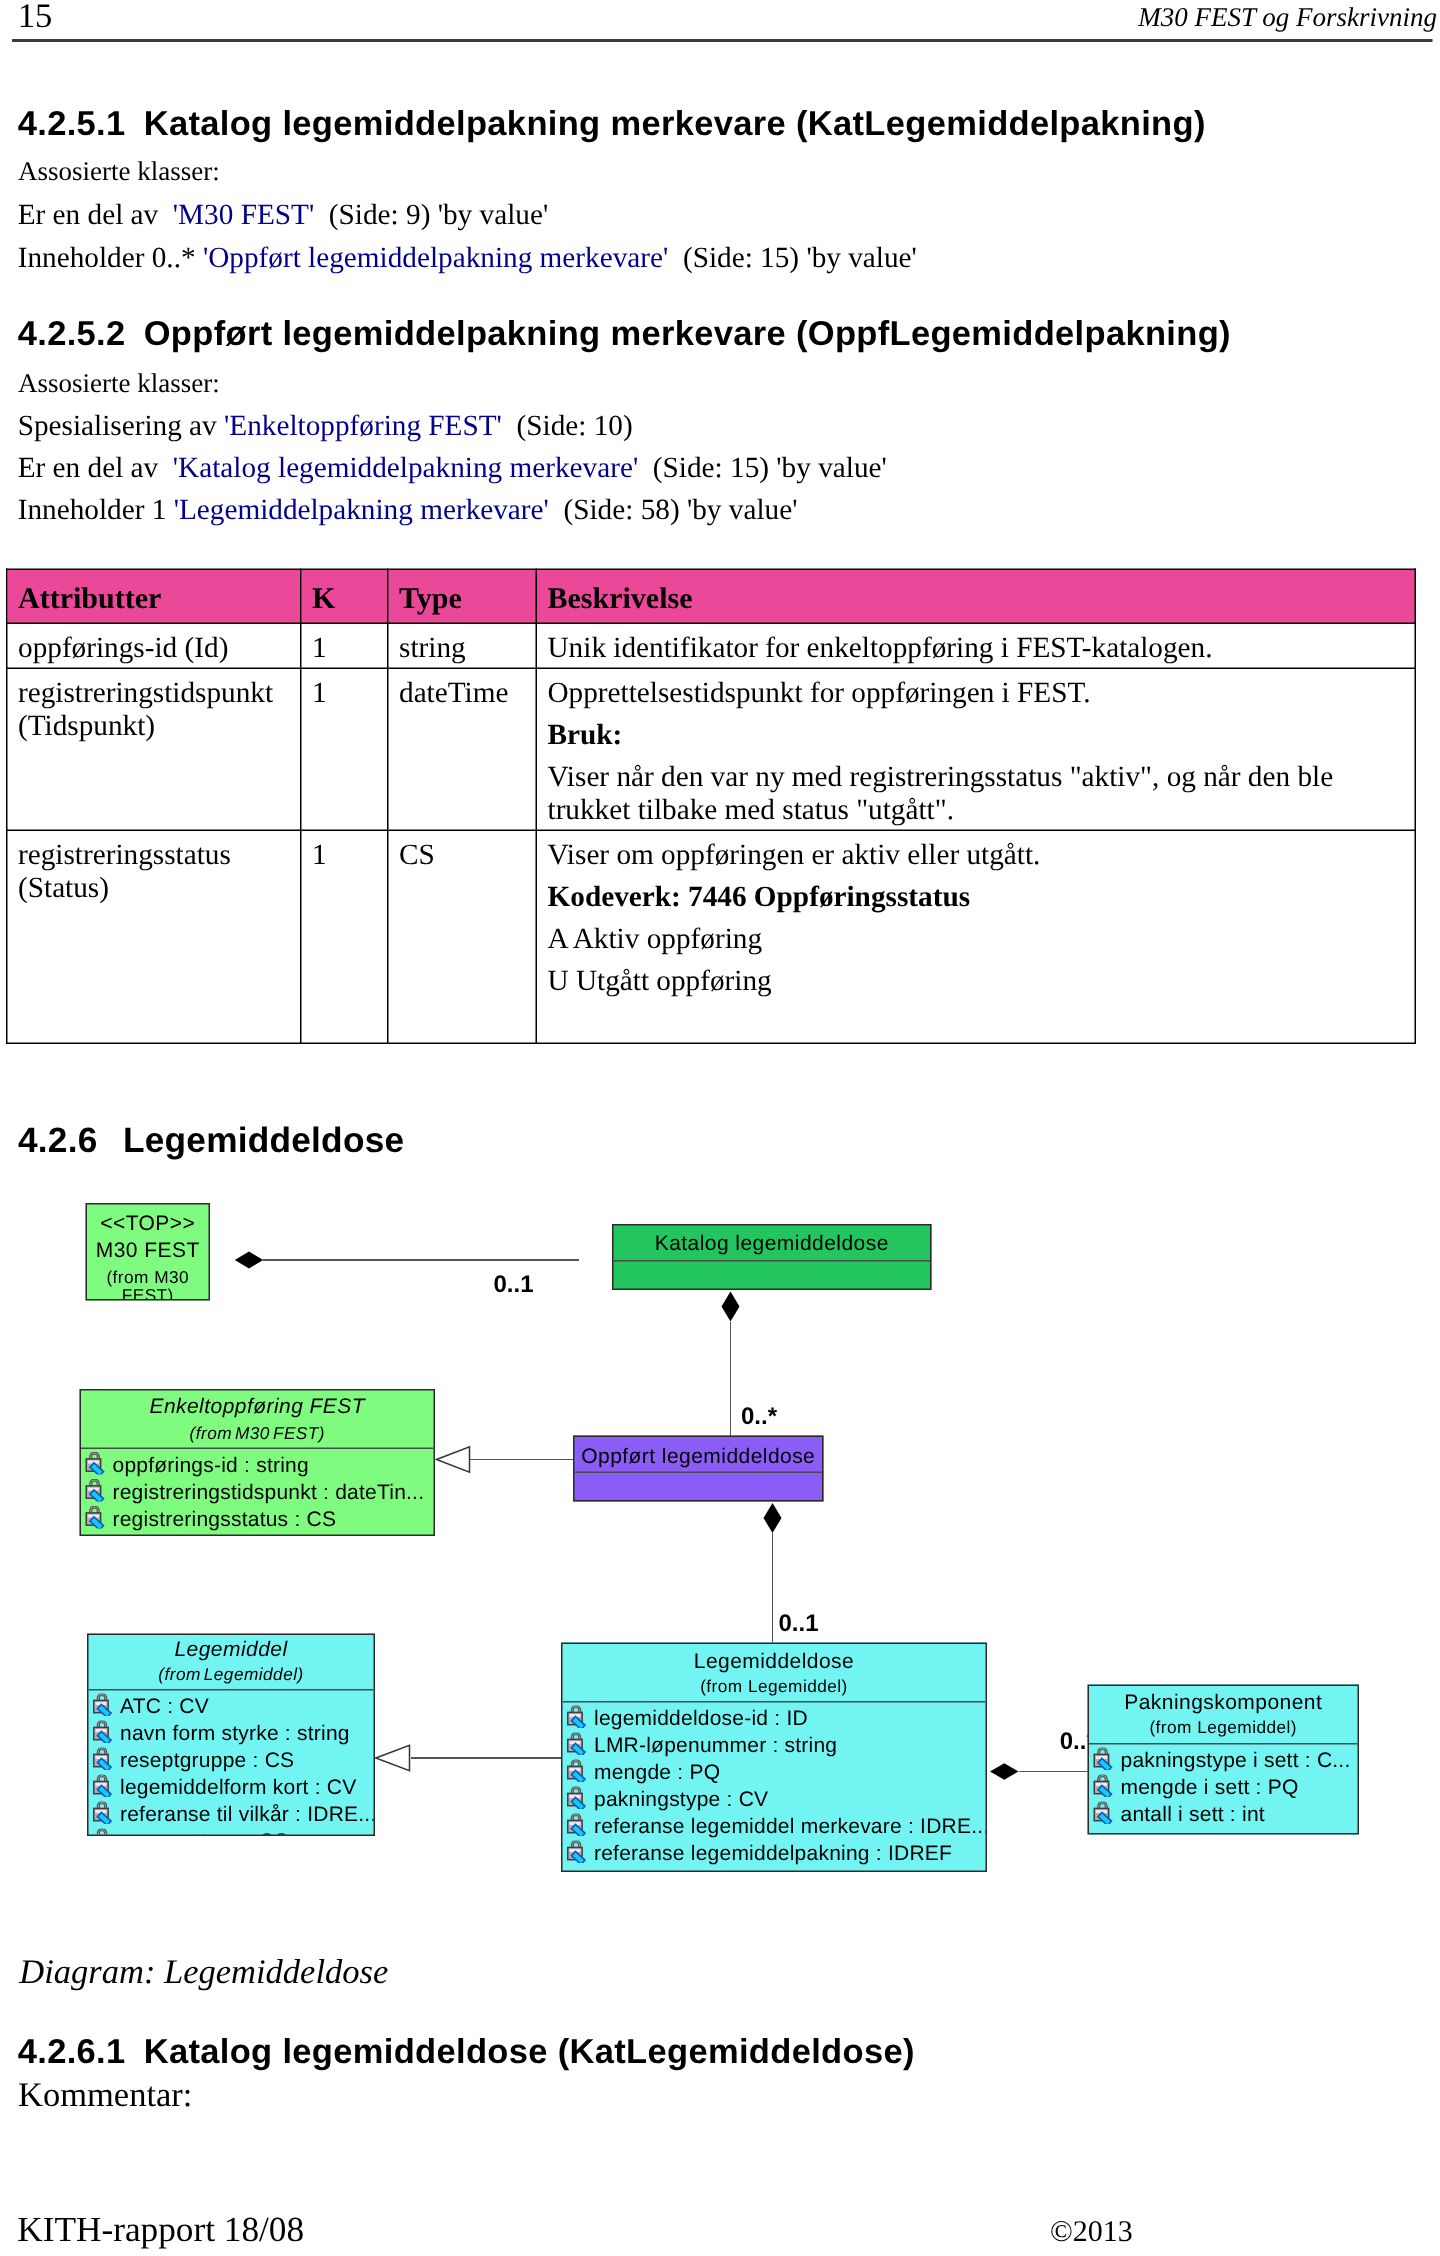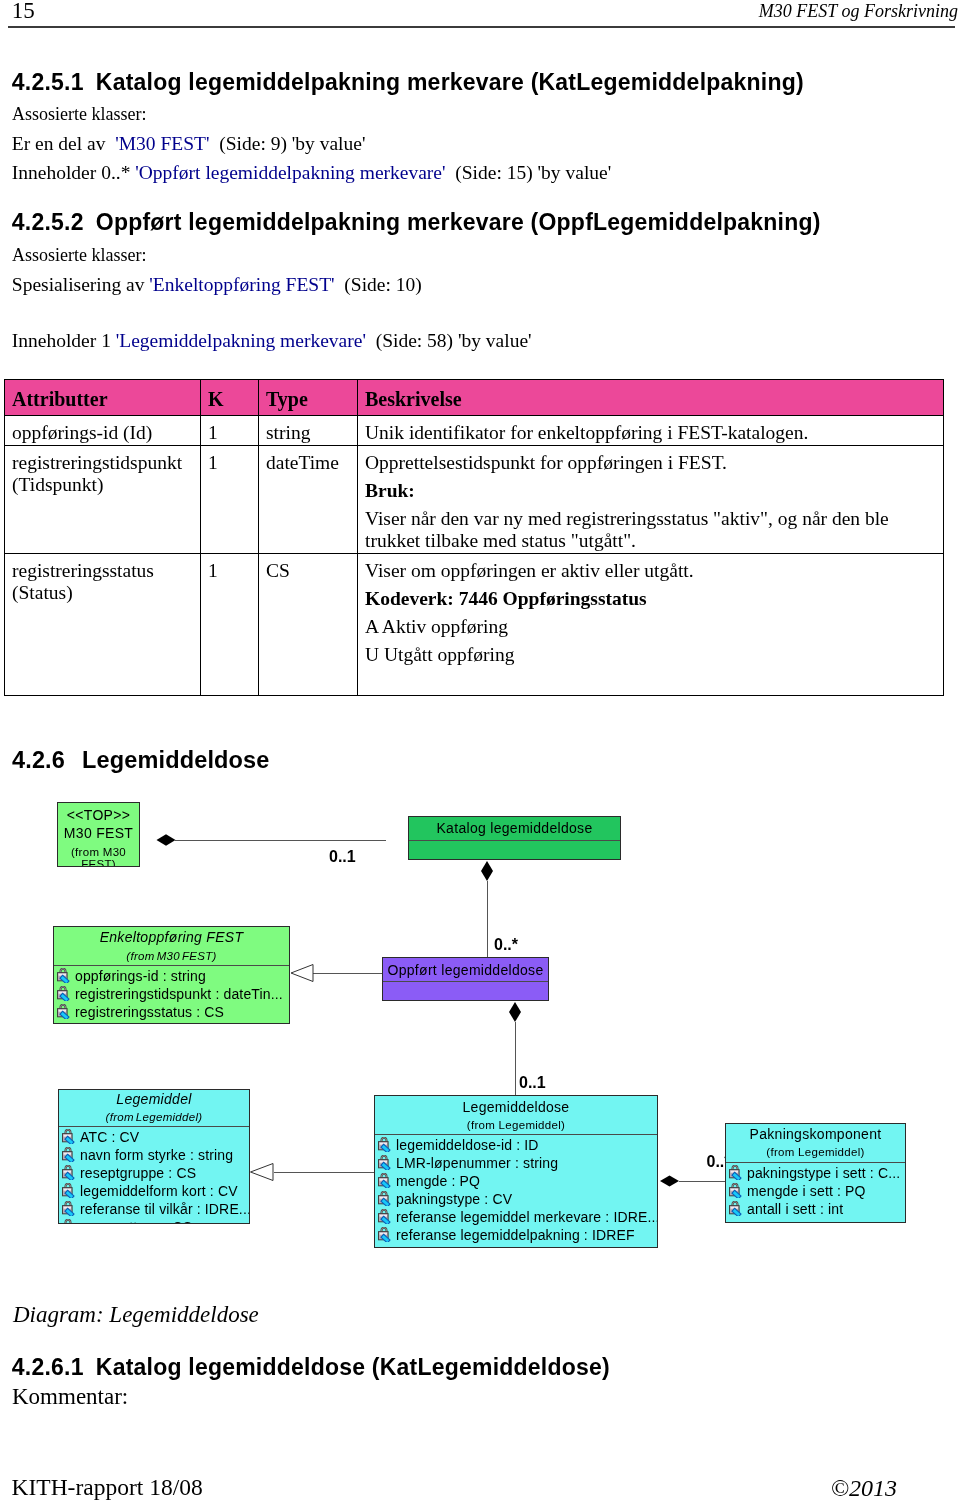--- a/index.html
+++ b/index.html
@@ -38,22 +38,22 @@
           font-weight:bold;font-size:23.5px;letter-spacing:0.15px;line-height:20px;white-space:pre;}
   #h2-426 .num{display:inline-block;width:70px;}
   #figcap{position:absolute;left:12.9px;top:1305px;font-size:23px;font-style:italic;line-height:20px;}
   #h3-4261{position:absolute;left:11.8px;top:1357px;font-family:"Liberation Sans",sans-serif;
            font-weight:bold;font-size:23px;letter-spacing:0.22px;line-height:20px;white-space:pre;}
   #h3-4261 .num{display:inline-block;width:84px;}
   #kommentar{position:absolute;left:12px;top:1387px;font-size:23px;line-height:20px;}
 
   
   #ft-left{position:absolute;left:11.5px;top:1477px;font-size:23.5px;line-height:20px;}
-  #ft-right{position:absolute;left:700px;width:197px;text-align:right;top:1478px;
-            font-size:24px;line-height:20px;font-style:italic;}
+  #ft-right{position:absolute;left:700px;width:197px;text-align:left;top:1478px;
+            font-size:20px;line-height:20px;}
 
   
   #diagram{position:absolute;left:0;top:0;width:960px;height:1504px;}
   #conn{position:absolute;left:0;top:0;}
   .cls{position:absolute;box-sizing:border-box;border:1px solid #2b2b2b;overflow:hidden;
        font-family:"Liberation Sans",sans-serif;letter-spacing:0.3px;}
   .cls .tt{position:absolute;left:0;right:0;text-align:center;font-size:14px;line-height:14px;}
   .cls .it{font-style:italic;}
   .cls .ffrom.it{word-spacing:-1.5px;}
   .cls .ffrom{position:absolute;left:0;right:0;text-align:center;font-size:11.5px;line-height:12px;}
@@ -75,20 +75,21 @@
   <div id="hdr-rule"></div>
 
   <div class="h3" style="top:71.8px"><span class="num">4.2.5.1</span><span>Katalog legemiddelpakning merkevare (KatLegemiddelpakning)</span></div>
   <div class="sub" style="top:104.3px">Assosierte klasser:</div>
   <div class="rel" style="top:134.1px"><span>Er en del av  </span><span class="lk">'M30 FEST'</span><span>  (Side: 9) 'by value'</span></div>
   <div class="rel" style="top:163.1px"><span>Inneholder 0..* </span><span class="lk">'Oppført legemiddelpakning merkevare'</span><span>  (Side: 15) 'by value'</span></div>
 
   <div class="h3" style="top:212.3px"><span class="num">4.2.5.2</span><span>Oppført legemiddelpakning merkevare (OppfLegemiddelpakning)</span></div>
   <div class="sub" style="top:245.1px">Assosierte klasser:</div>
   <div class="rel" style="top:275px"><span>Spesialisering av </span><span class="lk">'Enkeltoppføring FEST'</span><span>  (Side: 10)</span></div>
+  <div class="rel" style="top:302.9px"><span>Er en del av  </span><span class="lk">'Katalog legemiddelpakning merkevare'</span><span>  (Side: 15) 'by value'</span></div>
   <div class="rel" style="top:330.8px"><span>Inneholder 1 </span><span class="lk">'Legemiddelpakning merkevare'</span><span>  (Side: 58) 'by value'</span></div>
 
   <table id="tbl">
     <colgroup>
         <col style="width:196px">
         <col style="width:58px">
         <col style="width:99px">
         <col>
       </colgroup>
     <thead>

